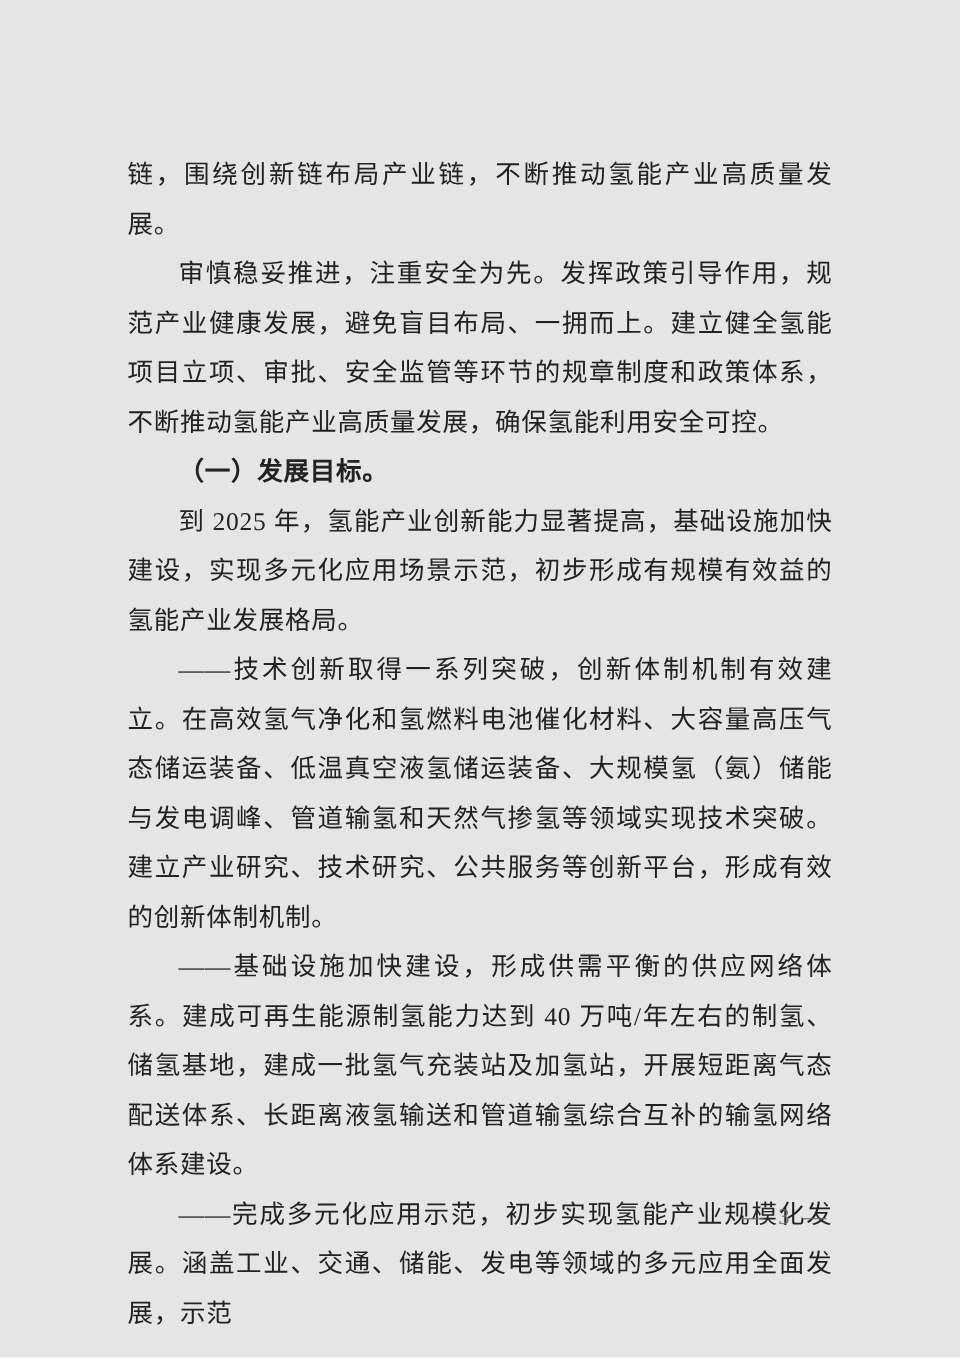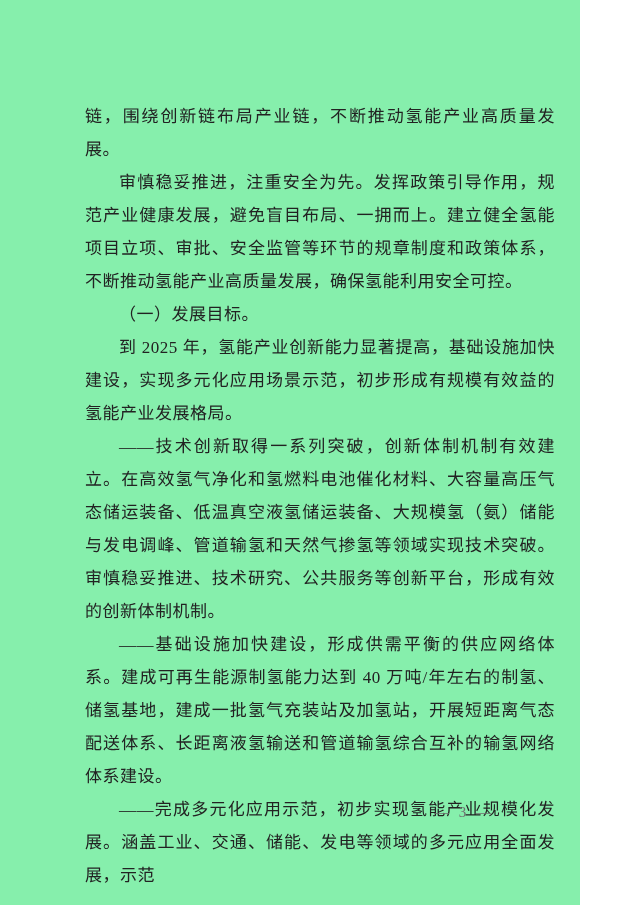--- a/index.html
+++ b/index.html
@@ -2,23 +2,23 @@
 <html lang="zh-CN"><head>
 <meta charset="utf-8">
 <style>
   html, body {
     margin: 0;
     padding: 0;
     background: #ffffff;
   }
   .page {
     position: relative;
-    width: 580px;
+    width: 640px;
     height: 905px;
-    background: #86efac;
+    background: #e5e5e5;
     overflow: hidden;
     font-family: "Liberation Serif", "DejaVu Serif", serif;
   }
   .content {
     position: absolute;
     left: 85px;
     top: 100px;
     width: 470px;
   }
   .para {
@@ -44,21 +44,21 @@
     font-weight: 700;
     font-family: "Liberation Sans", "DejaVu Sans", sans-serif;
   }
   .subsection-heading {
     margin: 0;
     font-size: 17px;
     line-height: 33px;
     letter-spacing: 0.5px;
     color: #222222;
     text-indent: 2em;
-    font-weight: 400;
+    font-weight: 700;
     font-family: "Liberation Serif", "DejaVu Serif", serif;
   }
   .footer {
     position: absolute;
     top: 799px;
     right: 86px;
     font-size: 15px;
     line-height: 26px;
     color: #6e6e6e;
     letter-spacing: 3px;
@@ -67,18 +67,18 @@
 </style>
 </head>
 <body>
 
 <div class="page">
   <div class="content">
     <p class="para continuation">链，围绕创新链布局产业链，不断推动氢能产业高质量发展。</p>
     <p class="para">审慎稳妥推进，注重安全为先。发挥政策引导作用，规范产业健康发展，避免盲目布局、一拥而上。建立健全氢能项目立项、审批、安全监管等环节的规章制度和政策体系，不断推动氢能产业高质量发展，确保氢能利用安全可控。</p>
     <h3 class="subsection-heading">（一）发展目标。</h3>
     <p class="para">到 2025 年，氢能产业创新能力显著提高，基础设施加快建设，实现多元化应用场景示范，初步形成有规模有效益的氢能产业发展格局。</p>
-    <p class="para">——技术创新取得一系列突破，创新体制机制有效建立。在高效氢气净化和氢燃料电池催化材料、大容量高压气态储运装备、低温真空液氢储运装备、大规模氢（氨）储能与发电调峰、管道输氢和天然气掺氢等领域实现技术突破。审慎稳妥推进、技术研究、公共服务等创新平台，形成有效的创新体制机制。</p>
+    <p class="para">——技术创新取得一系列突破，创新体制机制有效建立。在高效氢气净化和氢燃料电池催化材料、大容量高压气态储运装备、低温真空液氢储运装备、大规模氢（氨）储能与发电调峰、管道输氢和天然气掺氢等领域实现技术突破。建立产业研究、技术研究、公共服务等创新平台，形成有效的创新体制机制。</p>
     <p class="para">——基础设施加快建设，形成供需平衡的供应网络体系。建成可再生能源制氢能力达到 40 万吨/年左右的制氢、储氢基地，建成一批氢气充装站及加氢站，开展短距离气态配送体系、长距离液氢输送和管道输氢综合互补的输氢网络体系建设。</p>
     <p class="para">——完成多元化应用示范，初步实现氢能产业规模化发展。涵盖工业、交通、储能、发电等领域的多元应用全面发展，示范</p>
   </div>
   <div class="footer">— 3 —</div>
 </div>
 
 </body></html>

